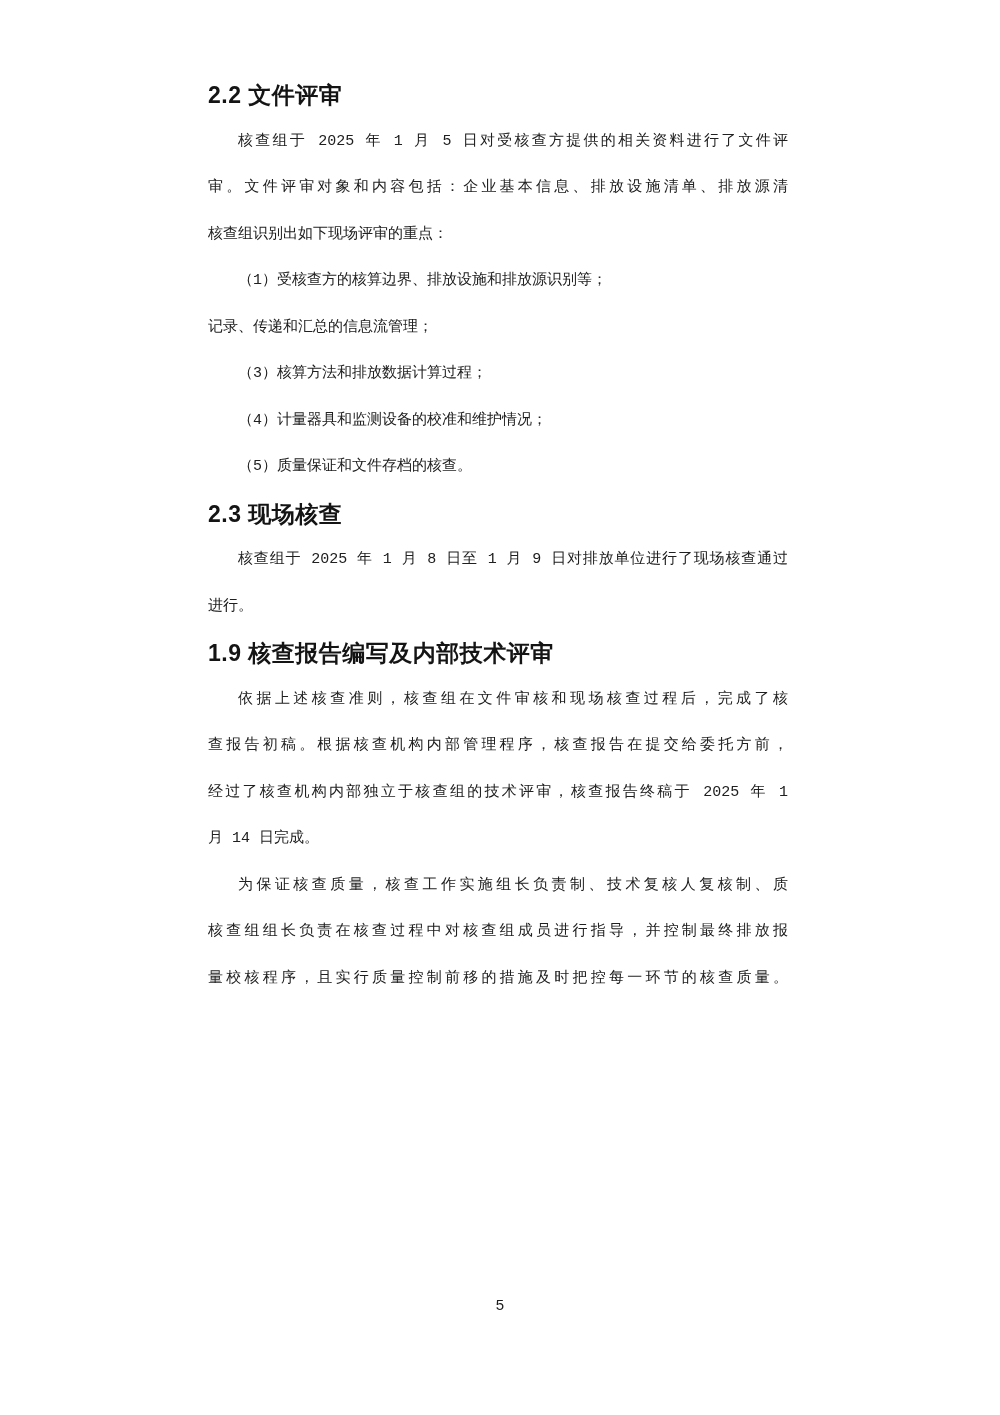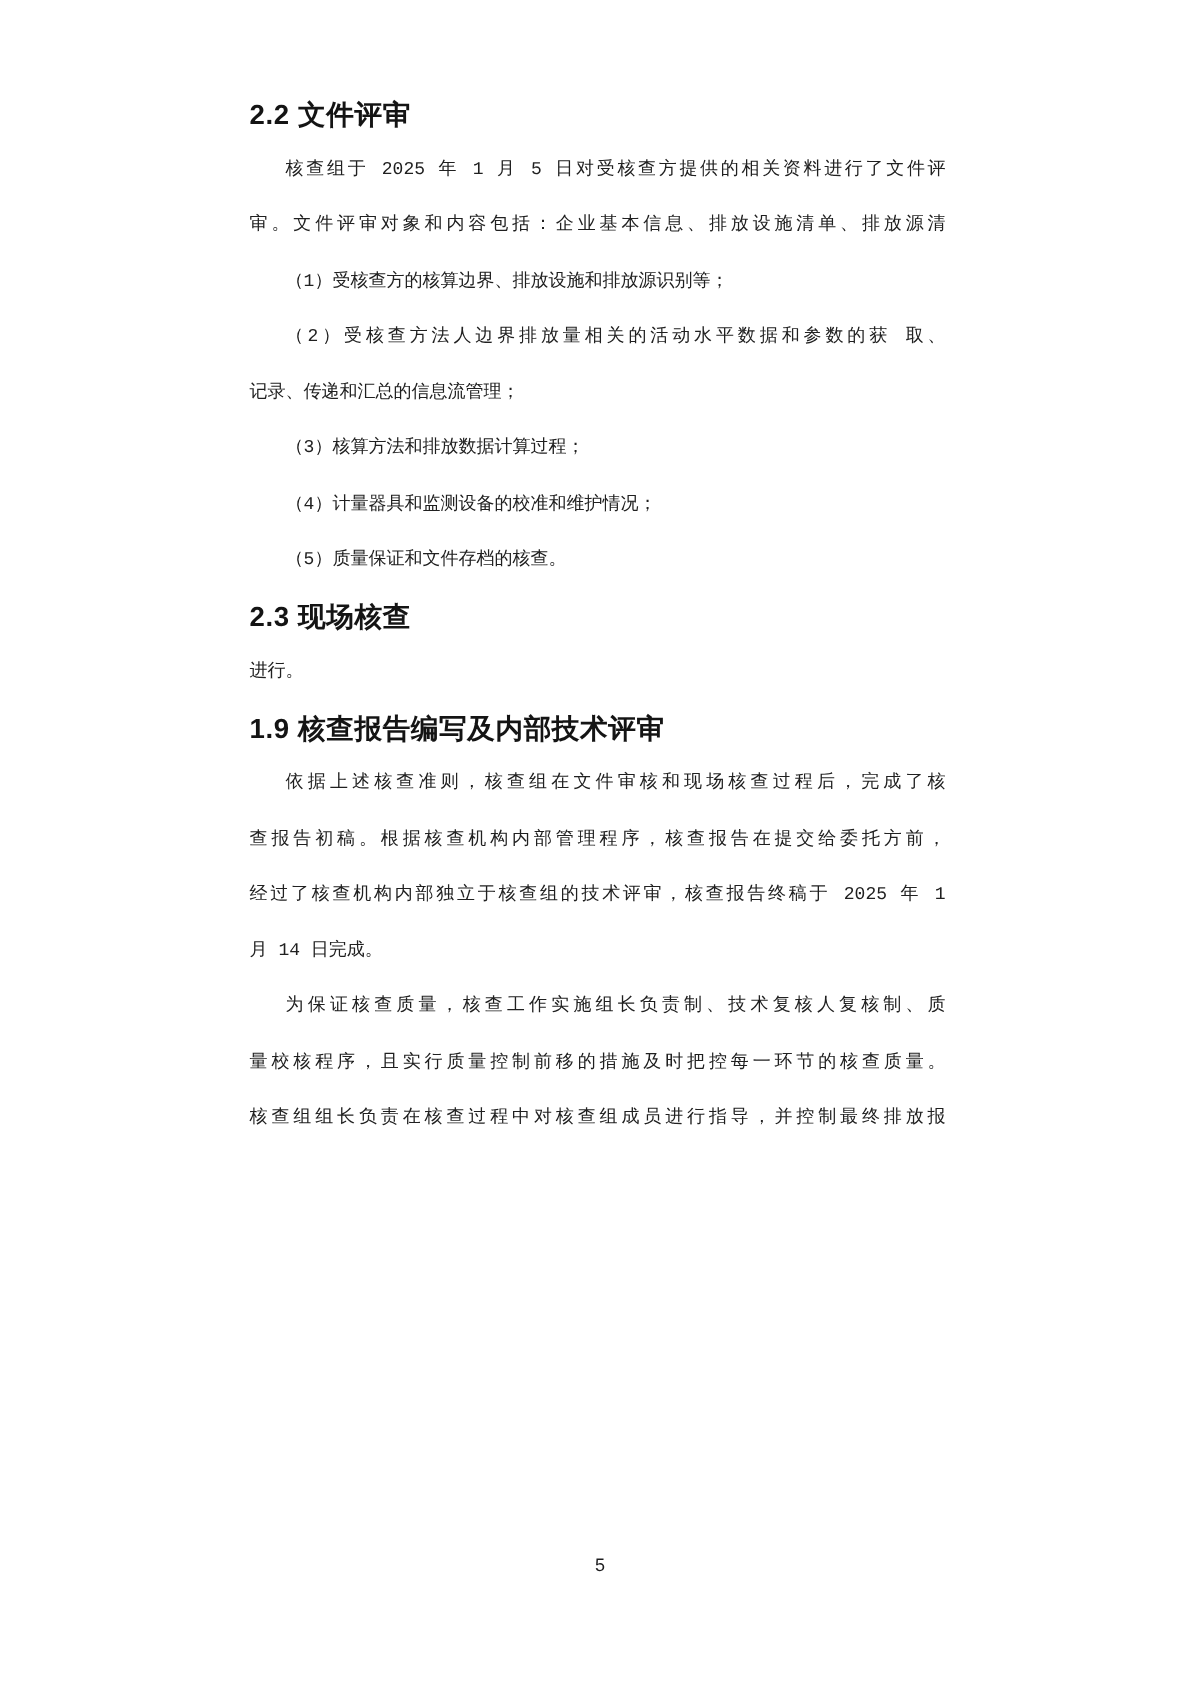--- a/index.html
+++ b/index.html
@@ -57,31 +57,32 @@
   }
 </style>
 </head>
 <body>
 
 <div class="page">
   <div class="content">
       <div class="heading">2.2 文件评审</div>
       <div class="para-line first just">核查组于 2025 年 1 月 5 日对受核查方提供的相关资料进行了文件评</div>
       <div class="para-line just">审。文件评审对象和内容包括：企业基本信息、排放设施清单、排放源清</div>
+      <div class="para-line">核查组识别出如下现场评审的重点：</div>
       <div class="para-line first">（1）受核查方的核算边界、排放设施和排放源识别等；</div>
-      <div class="para-line first just">（2）受核查方法人边界排放量相关的活动水平数据和参数的获 取、</div>
       <div class="para-line">记录、传递和汇总的信息流管理；</div>
       <div class="para-line first">（3）核算方法和排放数据计算过程；</div>
       <div class="para-line first">（4）计量器具和监测设备的校准和维护情况；</div>
       <div class="para-line first">（5）质量保证和文件存档的核查。</div>
       <div class="heading">2.3 现场核查</div>
+      <div class="para-line first just">核查组于 2025 年 1 月 8 日至 1 月 9 日对排放单位进行了现场核查通过</div>
       <div class="para-line">进行。</div>
       <div class="heading">1.9 核查报告编写及内部技术评审</div>
       <div class="para-line first just">依据上述核查准则，核查组在文件审核和现场核查过程后，完成了核</div>
       <div class="para-line just">查报告初稿。根据核查机构内部管理程序，核查报告在提交给委托方前，</div>
       <div class="para-line just">经过了核查机构内部独立于核查组的技术评审，核查报告终稿于 2025 年 1</div>
       <div class="para-line">月 14 日完成。</div>
       <div class="para-line first just">为保证核查质量，核查工作实施组长负责制、技术复核人复核制、质</div>
+      <div class="para-line just">核查组组长负责在核查过程中对核查组成员进行指导，并控制最终排放报</div>
       <div class="para-line just">量校核程序，且实行质量控制前移的措施及时把控每一环节的核查质量。</div>
-      <div class="para-line just">核查组组长负责在核查过程中对核查组成员进行指导，并控制最终排放报</div>
     </div>
   <div class="page-number">5</div>
 </div>
 
 </body></html>

